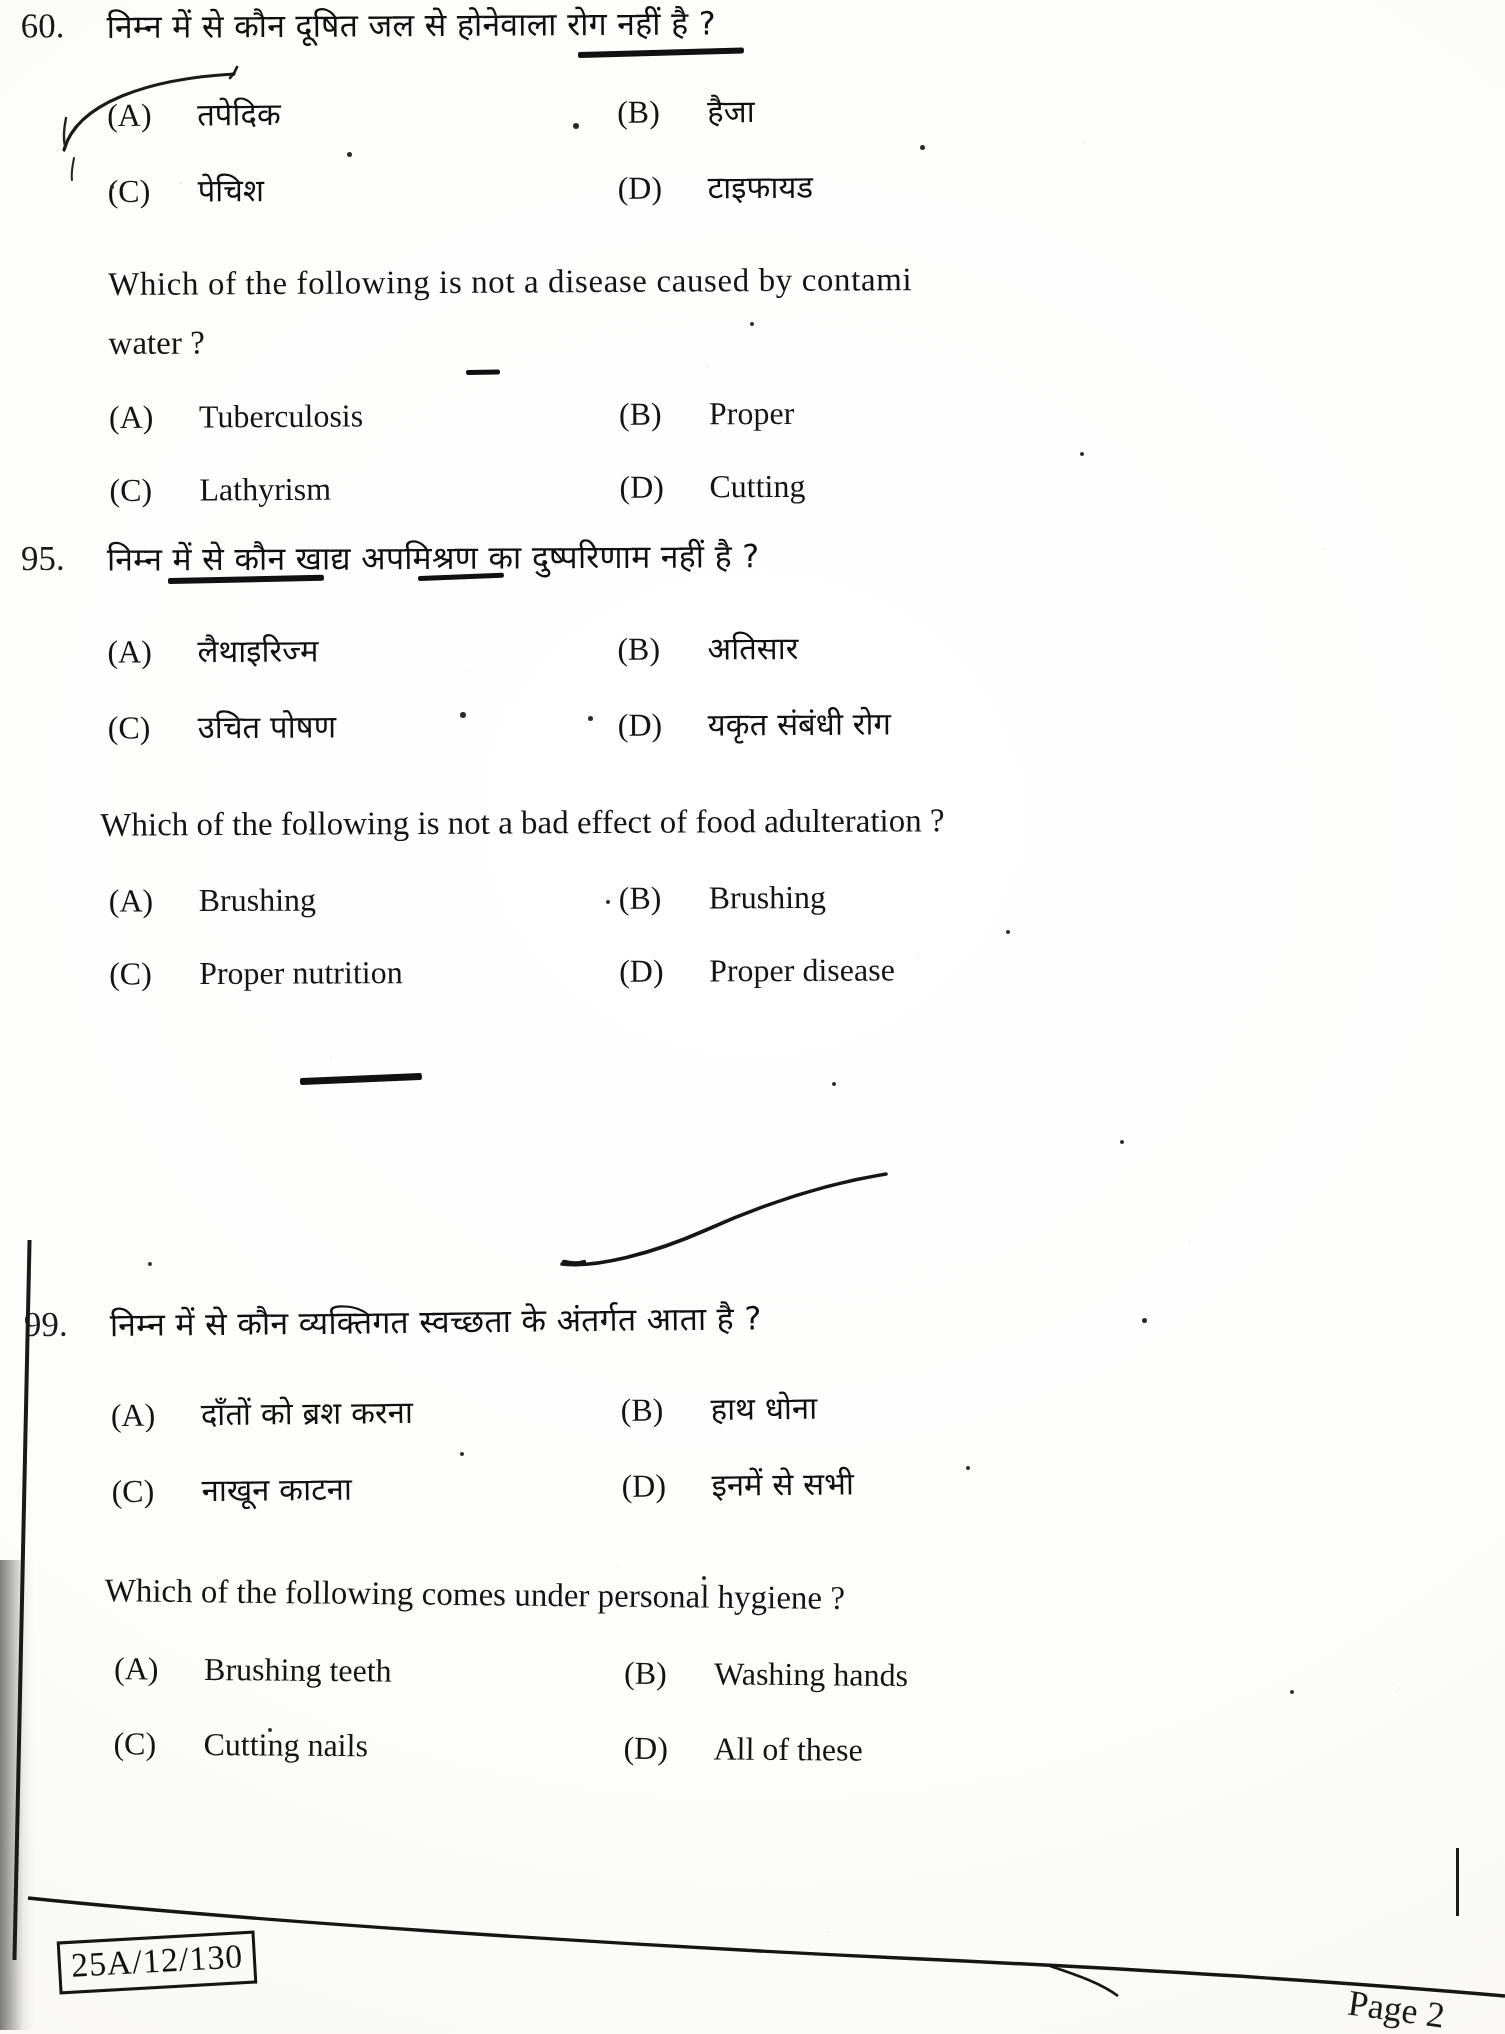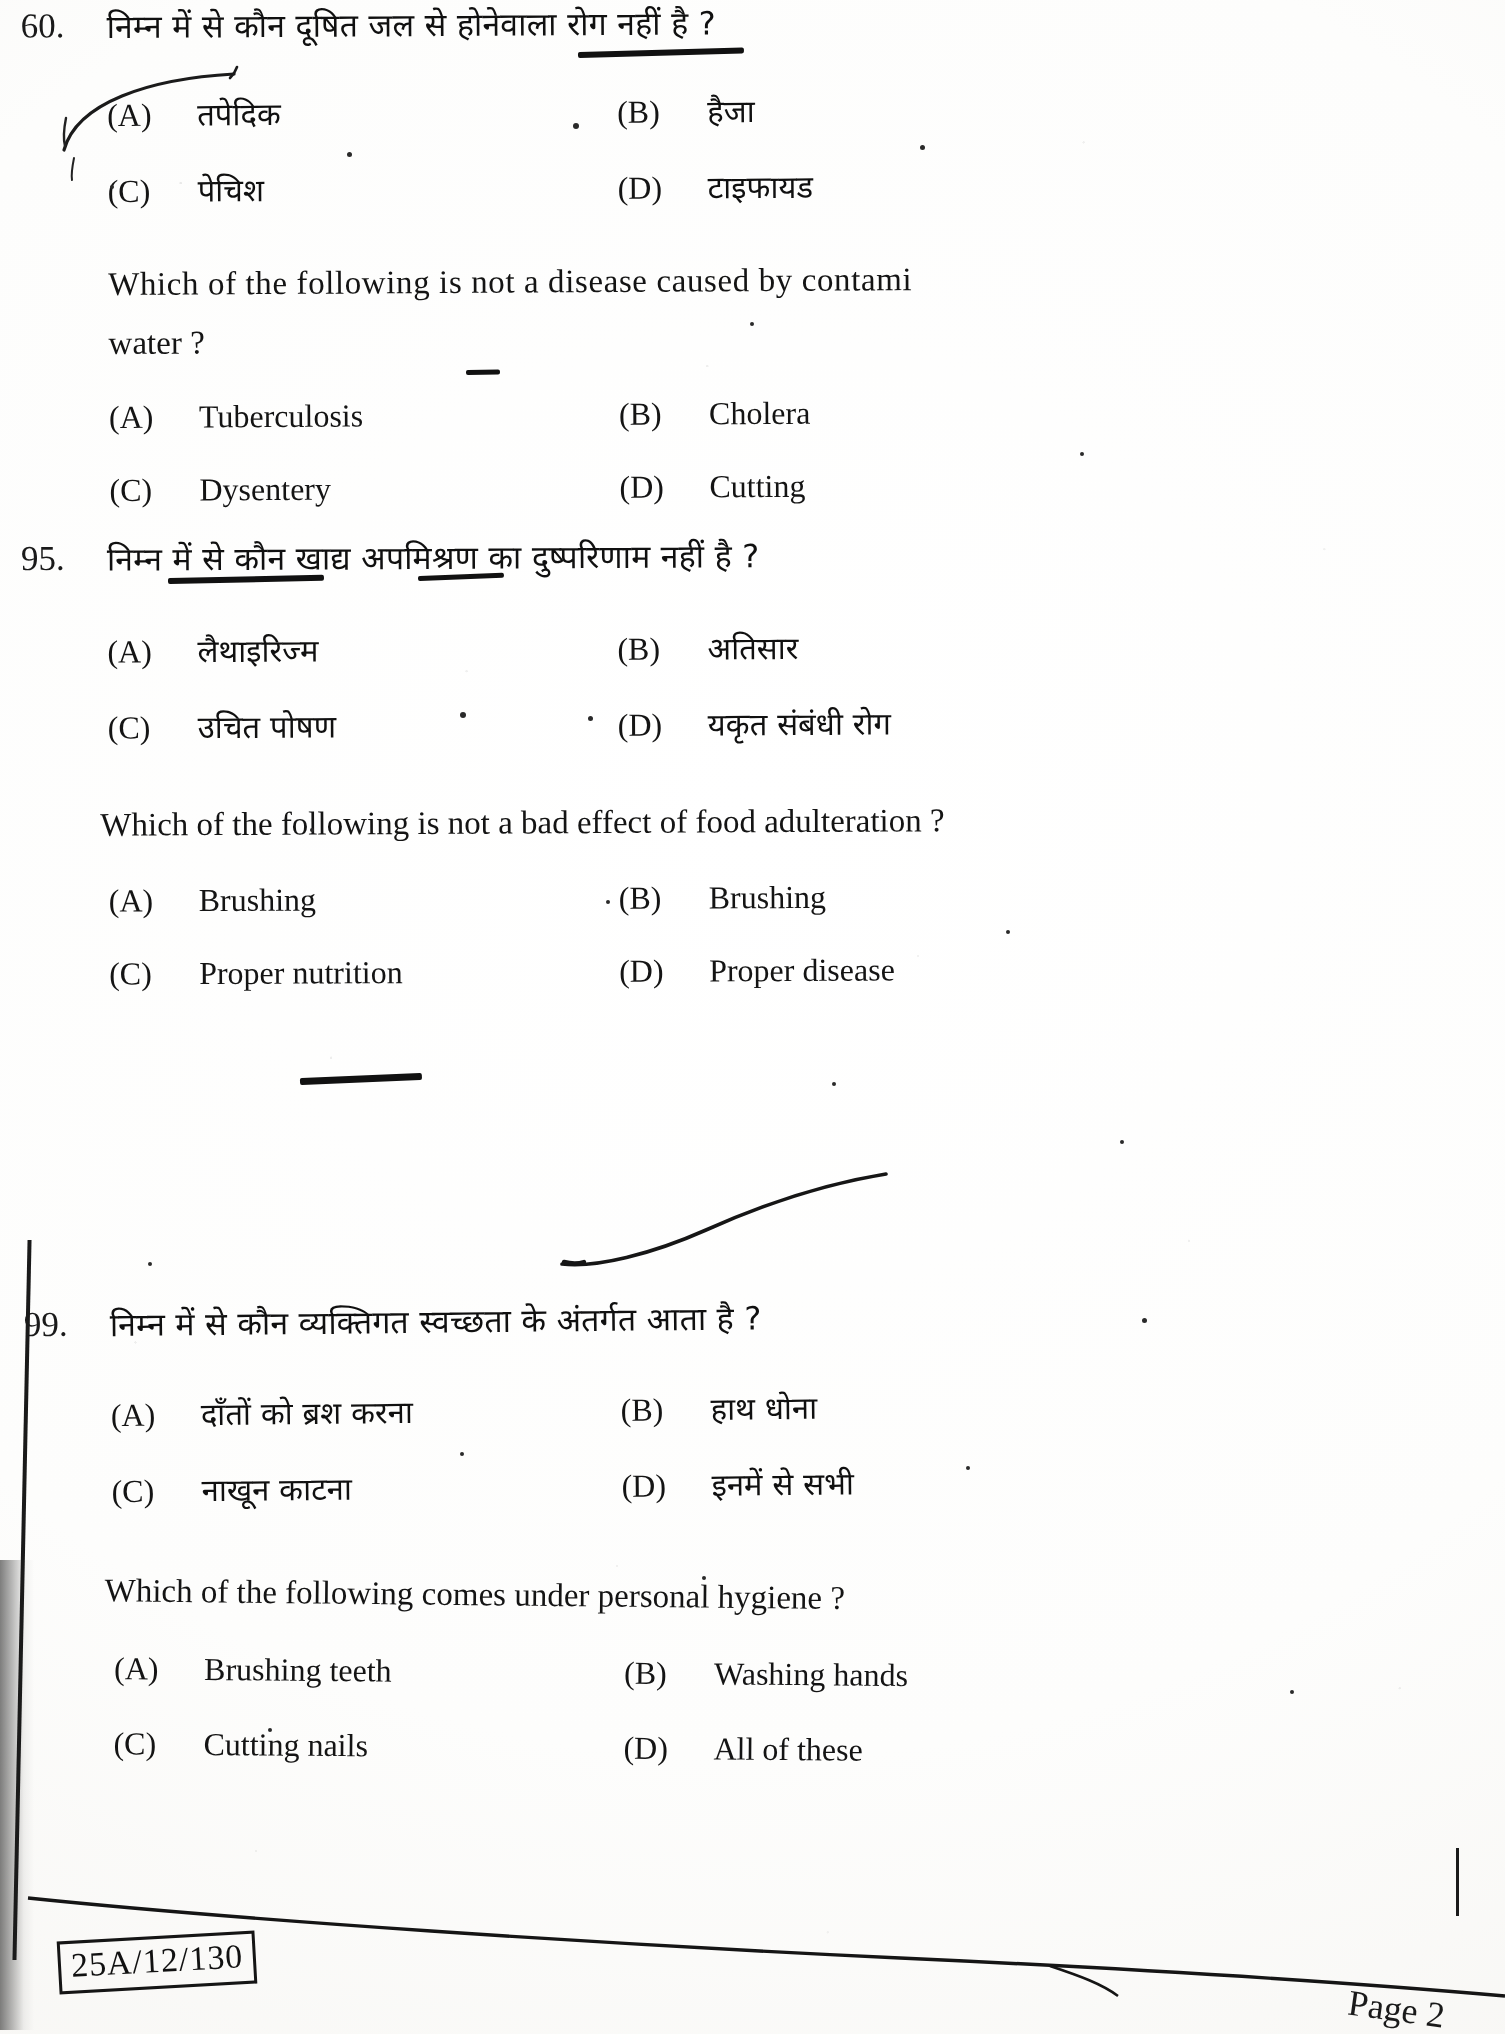--- a/index.html
+++ b/index.html
@@ -245,27 +245,27 @@
       <div class="q-stem-en" style="margin-top:8px; text-align:left;">water ?</div>
 
       <div class="opts" style="margin-top:30px;">
         <div class="opt-row">
           <div class="opt">
             <span class="opt-tag">(A)</span>
             <span class="opt-en">Tuberculosis</span>
           </div>
           <div class="opt" style="margin-left:10px;">
             <span class="opt-tag">(B)</span>
-            <span class="opt-en">Cholera</span>
+            <span class="opt-en">Proper</span>
           </div>
         </div>
         <div class="opt-row" style="margin-top:36px;">
           <div class="opt">
             <span class="opt-tag">(C)</span>
-            <span class="opt-en">Dysentery</span>
+            <span class="opt-en">Lathyrism</span>
           </div>
           <div class="opt" style="margin-left:10px;">
             <span class="opt-tag">(D)</span>
             <span class="opt-en">Cutting</span>
           </div>
         </div>
       </div>
     </div>
 
     <div class="q-block" style="left:22px; top:537px; transform: rotate(-0.3deg);">

